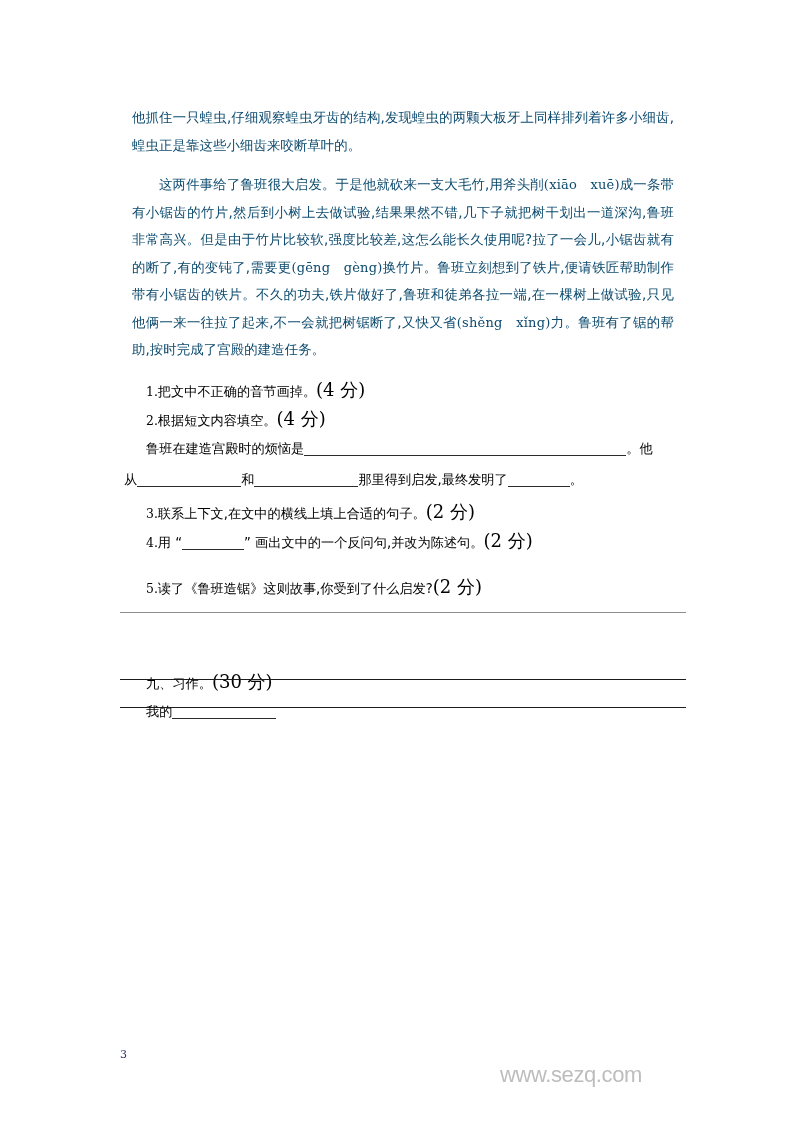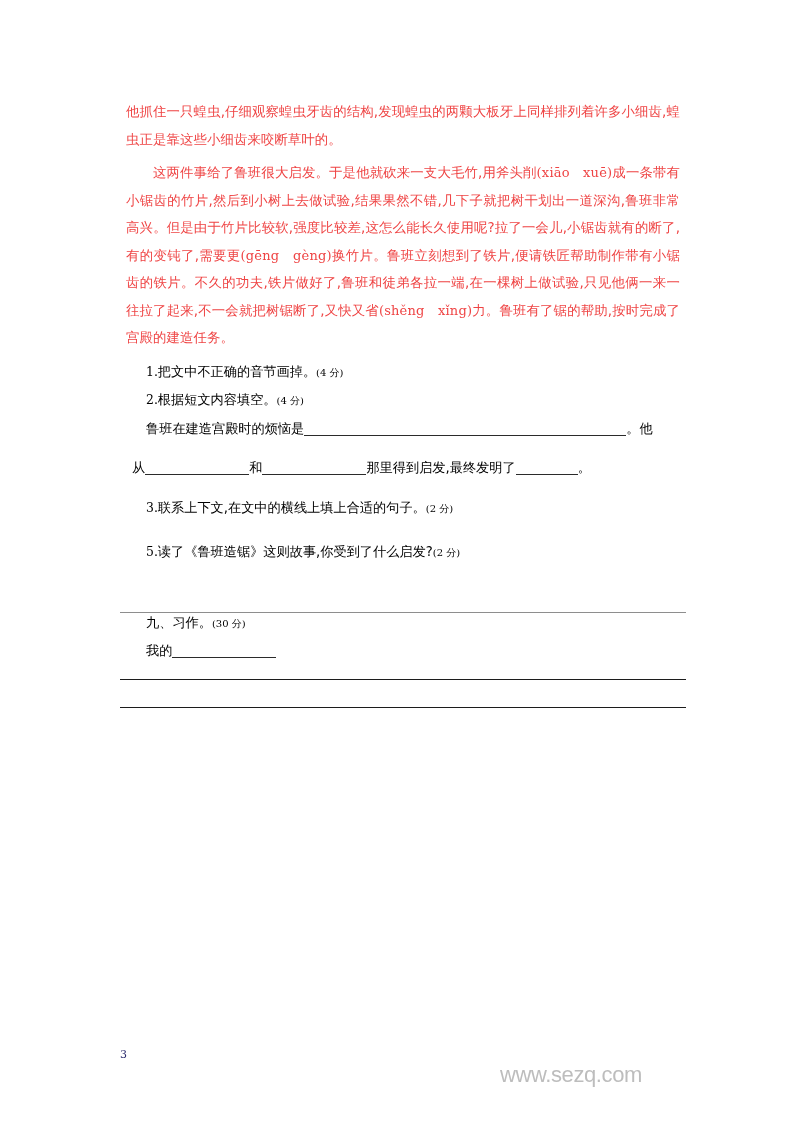--- a/index.html
+++ b/index.html
@@ -34,47 +34,47 @@
     width: 566px;
   }
 
   
   .para {
     font-size: 13.4px;
     line-height: 27.5px;
     letter-spacing: 0.1px;
     text-align: justify;
     text-justify: inter-character;
-    margin: 6px;
-    color: #ef4444;
+    margin: 12px;
+    color: #0c4a6e;
   }
   .para.indent2 {
     text-indent: 27px;
   }
   .qline {
     font-size: 13.2px;
     line-height: 27.5px;
     margin: 0;
     padding-left: 26px;
     color: #000;
     white-space: nowrap;
   }
   .flow {
     font-size: 13.2px;
     line-height: 27.5px;
-    margin: 12px;
+    margin: 4px;
     color: #000;
   }
   .serifnum {
     font-family: "DejaVu Serif", "Liberation Serif", serif;
     font-size: 12.4px;
   }
   .score {
     font-family: "DejaVu Serif", "Liberation Serif", serif;
-    font-size: 10px;
+    font-size: 18px;
   }
   .pinyin {
     font-family: "DejaVu Serif", "Liberation Serif", serif;
     font-size: 13px;
     letter-spacing: 0.2px;
   }
   .sectionhead {
     font-size: 13.2px;
     line-height: 27.5px;
     margin: 0;
@@ -142,29 +142,30 @@
     <p class="qline"><span class="serifnum">1.</span><span>把文中不正确的音节画掉。</span><span class="score">(4 分)</span></p>
 
     <p class="qline"><span class="serifnum">2.</span><span>根据短文内容填空。</span><span class="score">(4 分)</span></p>
 
     <p class="qline"><span>鲁班在建造宫殿时的烦恼是</span><span class="blank b-long"></span><span>。他</span></p>
 
     <p class="flow"><span>从</span><span class="blank b-mid"></span><span>和</span><span class="blank b-mid2"></span><span>那里得到启发,最终发明了</span><span class="blank b-short"></span><span>。</span></p>
 
     <p class="qline"><span class="serifnum">3.</span><span>联系上下文,在文中的横线上填上合适的句子。</span><span class="score">(2 分)</span></p>
 
+    <p class="qline"><span class="serifnum">4.</span><span>用 “</span><span class="blank b-quote"></span><span>” 画出文中的一个反问句,并改为陈述句。</span><span class="score">(2 分)</span></p>
 
     <div class="rule light" style="top:520px;"></div>
 
     <p class="qline" style="margin-top:16px;"><span class="serifnum">5.</span><span>读了《鲁班造锯》这则故事,你受到了什么启发?</span><span class="score">(2 分)</span></p>
 
     <div class="rule" style="top:587px;"></div>
     <div class="rule" style="top:615px;"></div>
 
-    <p class="sectionhead" style="margin-top:42px;"><span>九、习作。</span><span class="score">(30 分)</span></p>
+    <p class="sectionhead" style="margin-top:66px;"><span>九、习作。</span><span class="score">(30 分)</span></p>
 
     <p class="qline"><span>我的</span><span class="blank b-title"></span></p>
 
 
   </div>
 
   <div id="page-number">3</div>
 
   <div id="watermark">www.sezq.com</div>
 

